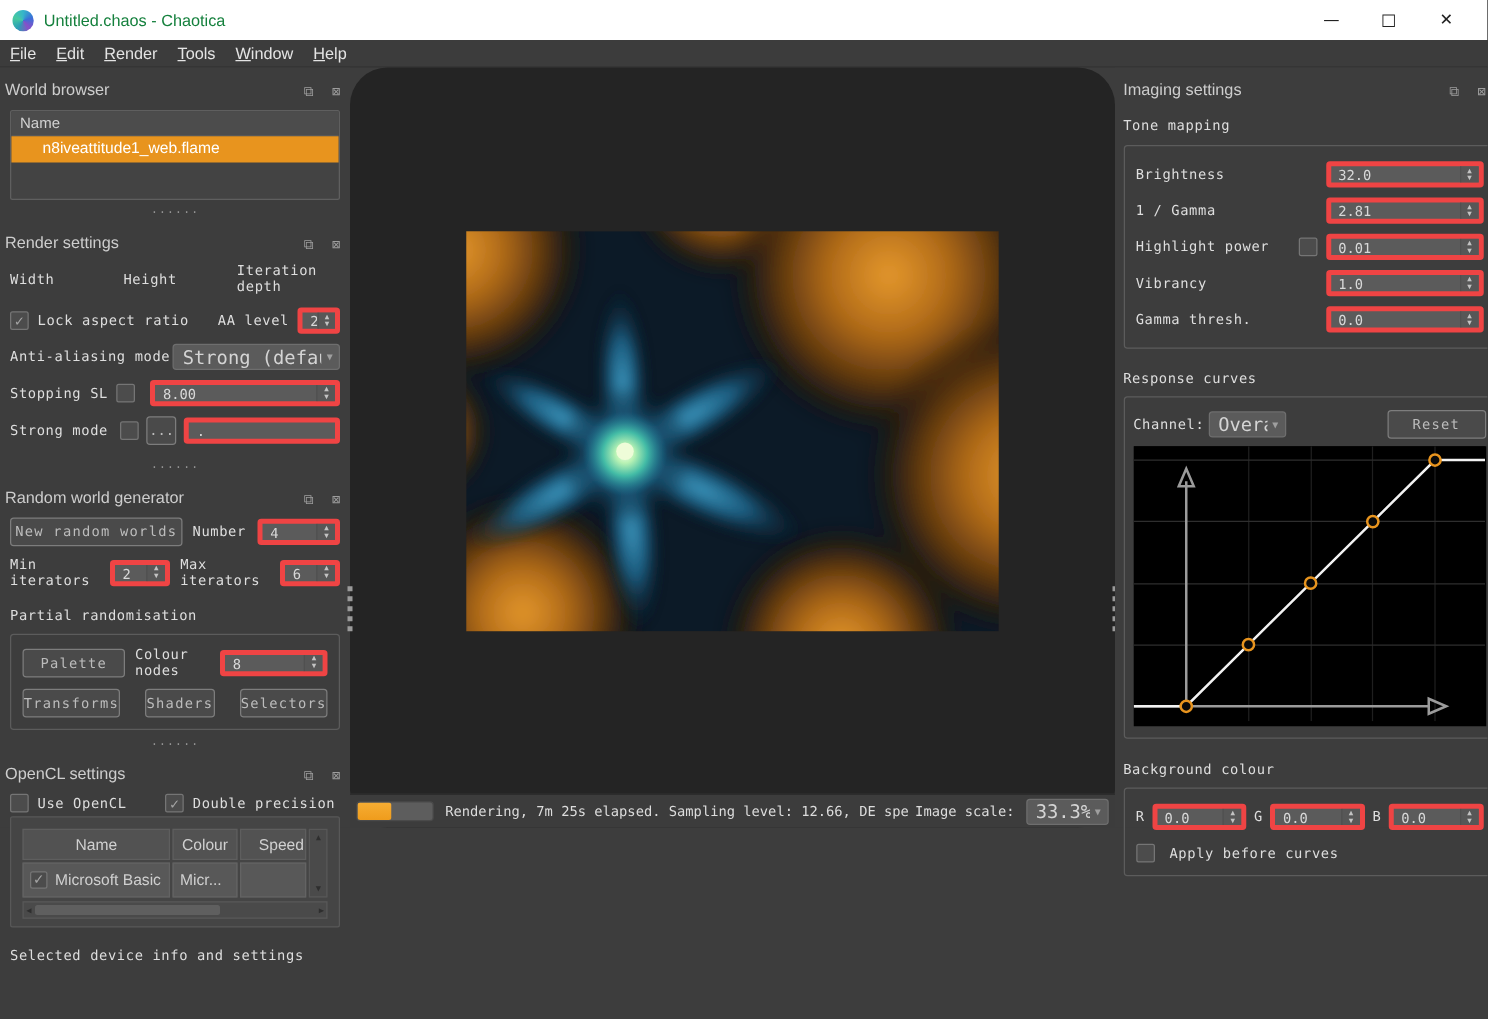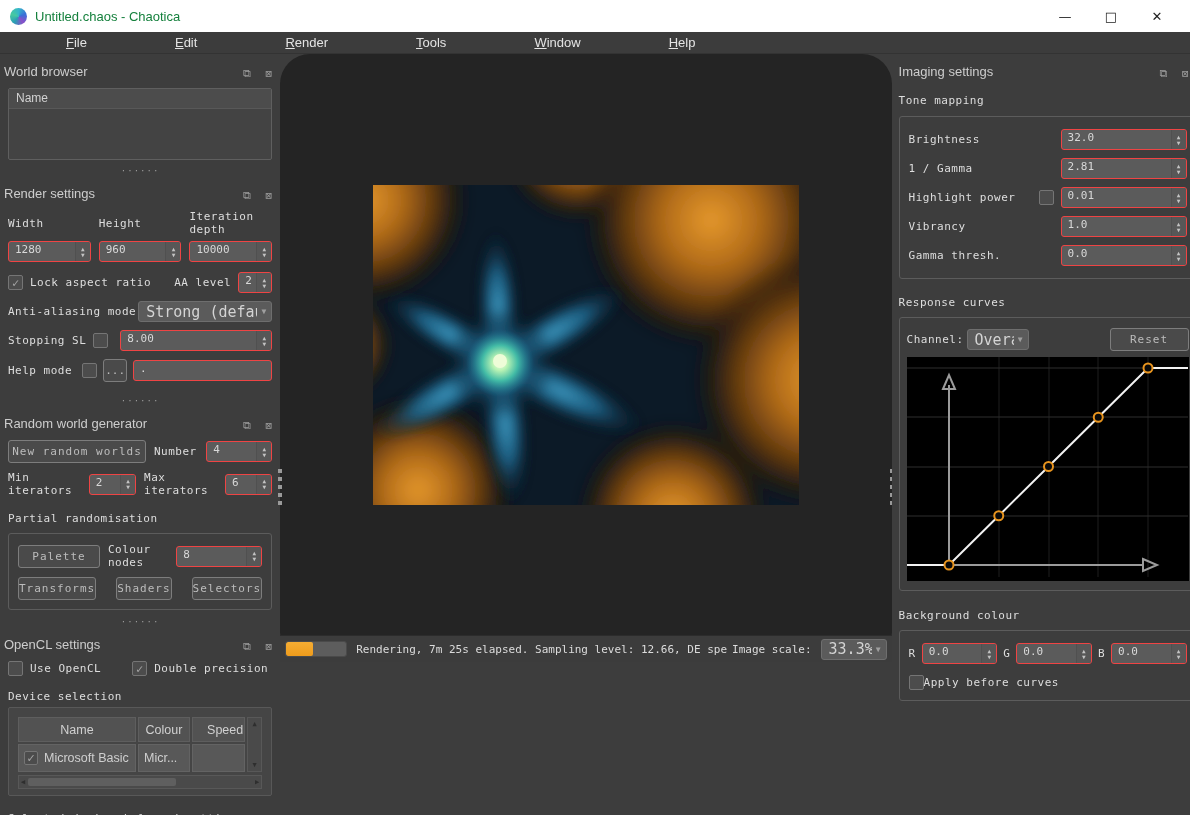--- a/index.html
+++ b/index.html
@@ -11,22 +11,22 @@
   .titlebar { height:32px; background:#ffffff; display:flex; align-items:center;
               padding:0 10px; color:#000; font-family:"Liberation Sans",sans-serif; }
   .app-icon { width:17px; height:17px; border-radius:50%; margin-right:8px;
               background:conic-gradient(#35b6c9,#3a6fd8,#8a4fc8,#2b9fb5,#47c9a0,#35b6c9); }
   .title-text { font-size:13px; color:#15803d; flex:1; }
   .win-btns { display:flex; }
   .win-btn { width:46px; height:32px; display:flex; align-items:center; justify-content:center;
              font-size:13px; color:#222; font-family:"DejaVu Sans",sans-serif; }
   .menubar { height:22px; background:#3c3c3c; display:flex; align-items:center;
              border-bottom:1px solid #333; }
-  .menu-item { display:inline-block; padding:0 22px; font-family:"Liberation Sans",sans-serif;
-               font-size:13px; color:#e4e4e4; line-height:21px;margin-left:44px; }
+  .menu-item { display:inline-block; padding:0 8px; font-family:"Liberation Sans",sans-serif;
+               font-size:13px; color:#e4e4e4; line-height:21px; }
   .menu-item::first-letter { text-decoration:underline; }
 
   
   .main { display:flex; height:608px; }
   .left-panel  { width:308px; background:#3d3d3d; padding:2px 0 0 0; position:relative; }
   .right-panel { width:313px; background:#3d3d3d; padding:2px 8px 0 7px; position:relative; }
   .vsplit { width:4px; background:#383838; position:relative; }
   .vsplit2 { width:11px; background:#2e2e2e; position:relative; }
   .vdots { position:absolute; top:415px; left:50%; transform:translateX(-50%);
            width:4px; height:4px; background:#9a9a9a;
@@ -37,21 +37,21 @@
   
   .phead { display:flex; justify-content:space-between; align-items:center;
            padding:6px 8px 5px 4px; }
   .ptitle { font-family:"Liberation Sans",sans-serif; font-size:13px; color:#cdcdcd; }
   .picons i { font-size:11px; color:#9d9d9d; margin-left:5px; }
   .lbl { font-size:11px; color:#dedede; letter-spacing:0.5px; }
   .row { display:flex; align-items:center; }
   .px8 { padding:0 8px; }
 
   .spin { display:flex; align-items:stretch; background:#5b5b5b;
-          border:1px solid #ef4444; border-radius:3px; height:21px; overflow:hidden; }
+          border:4px solid #ef4444; border-radius:3px; height:21px; overflow:hidden; }
   .spin .v { flex:1; padding:1px 6px 0 6px; font-size:11px; color:#d8d8d8;
              white-space:nowrap; overflow:hidden; }
   .spin .btns { width:15px; display:flex; flex-direction:column; align-items:center;
                 justify-content:center; border-left:1px solid #505050; background:#575757; }
   .sb { font-size:6px; line-height:6px; color:#c3c3c3; }
 
   .dd { display:flex; align-items:center; background:#5b5b5b; border:1px solid #6e6e6e;
         border-radius:3px; height:21px; padding:0 5px 0 7px; }
   .dd .v { flex:1; font-size:15px; color:#d4d4d4; white-space:nowrap; overflow:hidden; }
   .dd .a { font-size:8px; color:#9f9f9f; margin-left:4px; }
@@ -152,57 +152,35 @@
 
     <div class="phead">
       <span class="ptitle">World browser</span>
       <span class="picons">
         <i>⧉</i>
         <i>⊠</i>
       </span>
     </div>
     <div class="wb-table">
       <div class="wb-head">Name</div>
+      <div class="wb-row-sel">n8iveattitude1_web.flame</div>
     </div>
     <div class="split-h" style="margin-top:6px">······</div>
 
     <div class="phead">
       <span class="ptitle">Render settings</span>
       <span class="picons">
         <i>⧉</i>
         <i>⊠</i>
       </span>
     </div>
     <div class="row px8" style="gap:8px; margin-top:2px">
       <span class="lbl" style="flex:1">Width</span>
       <span class="lbl" style="flex:1">Height</span>
       <span class="lbl" style="flex:1">Iteration depth</span>
-    </div>
-    <div class="row px8" style="gap:8px; margin-top:5px">
-      <div class="spin" style="flex:1">
-        <span class="v">1280</span>
-        <span class="btns">
-            <i class="sb">▲</i>
-            <i class="sb">▼</i>
-          </span>
-      </div>
-      <div class="spin" style="flex:1">
-        <span class="v">960</span>
-        <span class="btns">
-            <i class="sb">▲</i>
-            <i class="sb">▼</i>
-          </span>
-      </div>
-      <div class="spin" style="flex:1">
-        <span class="v">10000</span>
-        <span class="btns">
-            <i class="sb">▲</i>
-            <i class="sb">▼</i>
-          </span>
-      </div>
     </div>
     <div class="row px8" style="margin-top:10px">
       <span class="cb">
           <i>✓</i>
         </span>
       <span class="lbl" style="margin-left:7px; flex:1">Lock aspect ratio</span>
       <span class="lbl">AA level</span>
       <div class="spin" style="width:34px; margin-left:7px">
         <span class="v">2</span>
         <span class="btns">
@@ -223,21 +201,21 @@
       <span class="cb" style="margin-left:7px"></span>
       <div class="spin" style="flex:1; margin-left:12px">
         <span class="v">8.00</span>
         <span class="btns">
             <i class="sb">▲</i>
             <i class="sb">▼</i>
           </span>
       </div>
     </div>
     <div class="row px8" style="margin-top:8px">
-      <span class="lbl">Help mode</span>
+      <span class="lbl">Strong mode</span>
       <span class="cb" style="margin-left:10px"></span>
       <div class="btn" style="width:24px; margin-left:6px; letter-spacing:0">...</div>
       <div class="spin" style="flex:1; margin-left:6px">
         <span class="v">.</span>
       </div>
     </div>
     <div class="split-h" style="margin-top:14px">······</div>
 
     <div class="phead">
       <span class="ptitle">Random world generator</span>
@@ -305,23 +283,20 @@
         <i>⊠</i>
       </span>
     </div>
     <div class="row px8" style="margin-top:2px">
       <span class="cb"></span>
       <span class="lbl" style="margin-left:7px; flex:1">Use OpenCL</span>
       <span class="cb">
           <i>✓</i>
         </span>
       <span class="lbl" style="margin-left:7px; width:118px">Double precision</span>
-    </div>
-    <div class="px8" style="margin-top:9px">
-      <span class="lbl">Device selection</span>
     </div>
     <div class="dev-box">
       <div class="dev-grid">
         <div class="dev-cols">
           <div class="dev-hrow">
             <div class="dev-hcell" style="flex:0 0 118px">Name</div>
             <div class="dev-hcell" style="flex:0 0 52px">Colour</div>
             <div class="dev-hcell" style="flex:1; justify-content:flex-end; padding-right:1px">Speed</div>
           </div>
           <div class="dev-rrow">
@@ -574,17 +549,17 @@
         <div class="spin bg-spin">
           <span class="v">0.0</span>
           <span class="btns">
               <i class="sb">▲</i>
               <i class="sb">▼</i>
             </span>
         </div>
       </div>
       <div class="row" style="margin-top:11px">
         <span class="cb"></span>
-        <span class="lbl" style="margin-left:0">Apply before curves</span>
+        <span class="lbl" style="margin-left:12px">Apply before curves</span>
       </div>
     </div>
   </div>
 </div>
 
 </body></html>

